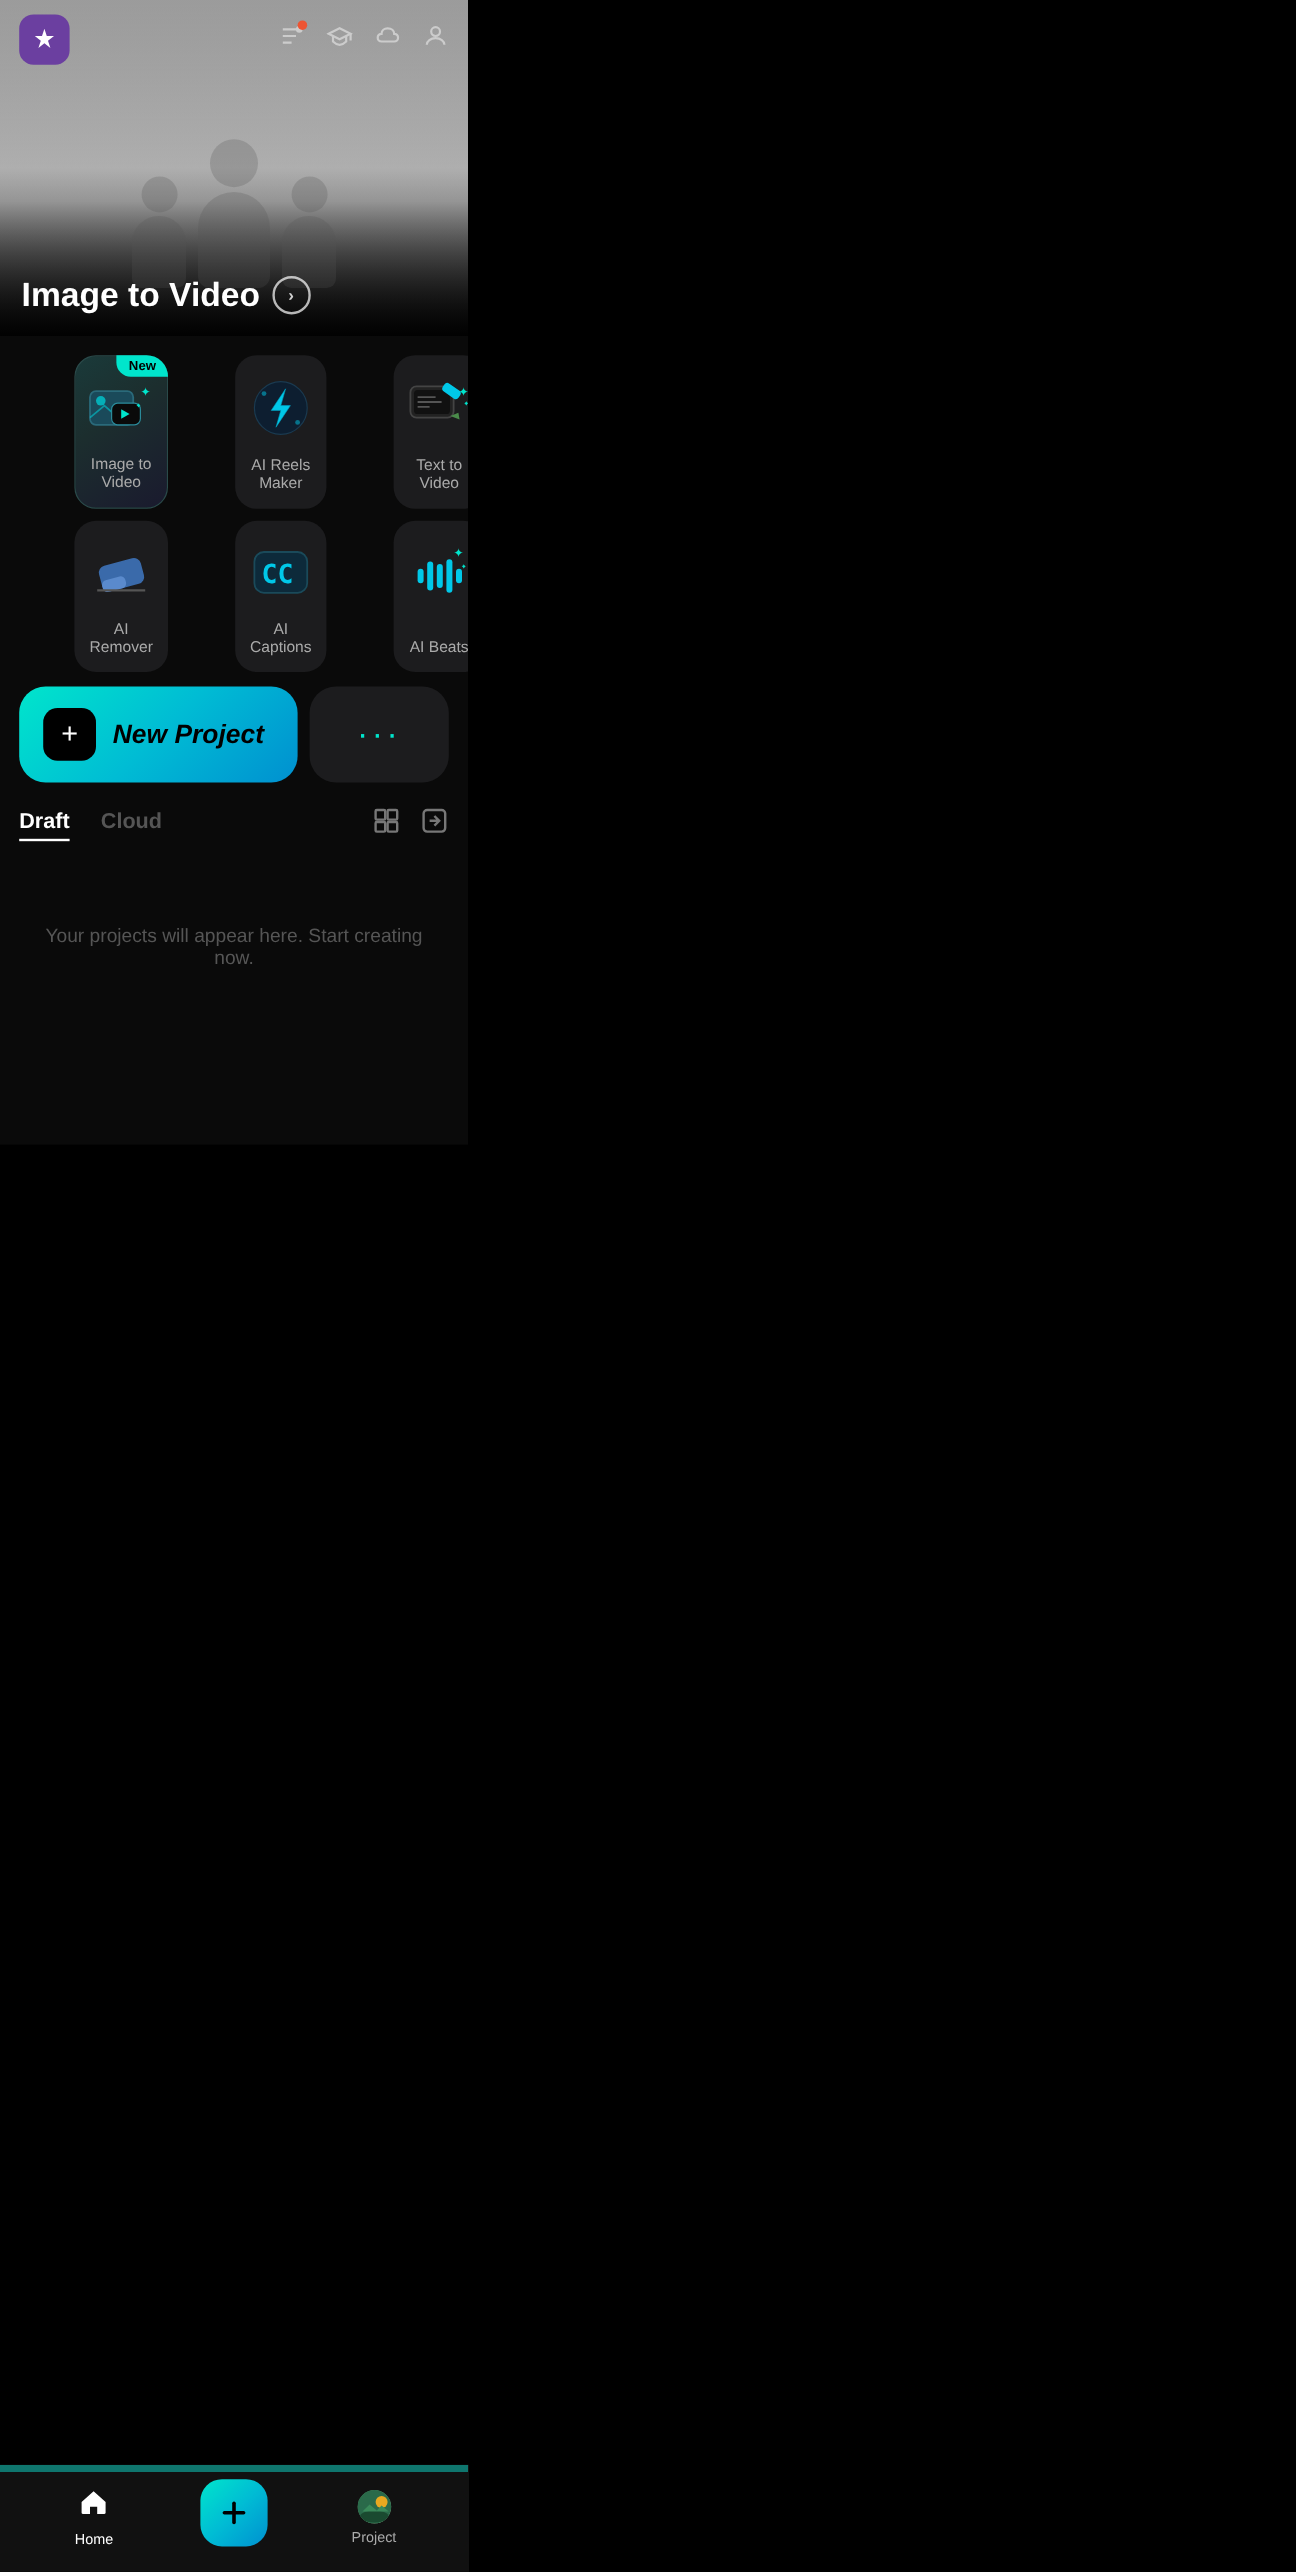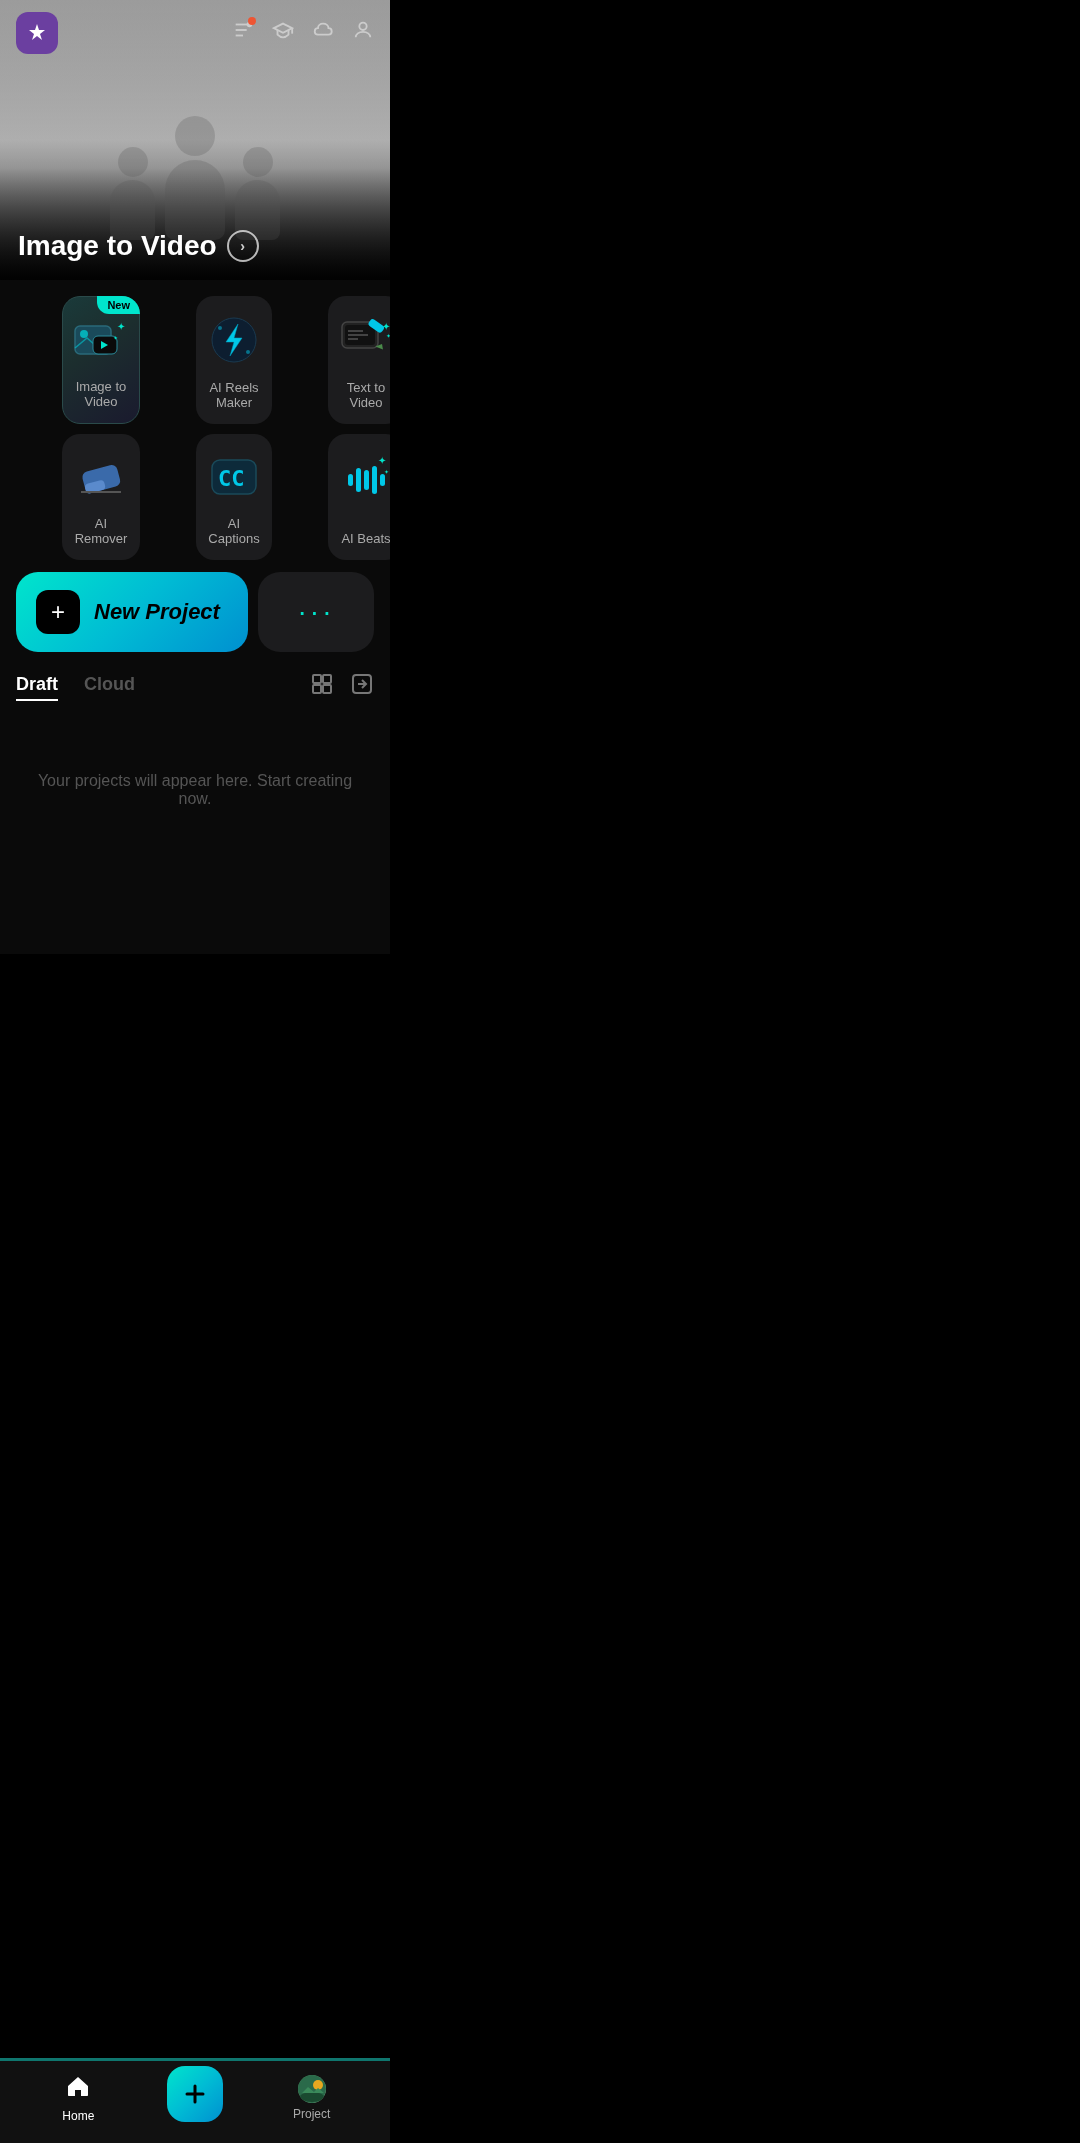--- a/index.html
+++ b/index.html
@@ -325,21 +325,21 @@
     .bottom-nav {
       position: fixed;
       bottom: 0;
       left: 0;
       width: 390px;
       background: #111;
       display: flex;
       align-items: center;
       justify-content: space-around;
       padding: 12px 20px 20px;
-      border-top: 3px solid #0f766e;
+      border-top: 6px solid #0f766e;
       z-index: 100;
     }
 
     .nav-item {
       display: flex;
       flex-direction: column;
       align-items: center;
       gap: 4px;
       cursor: pointer;
       min-width: 70px;

